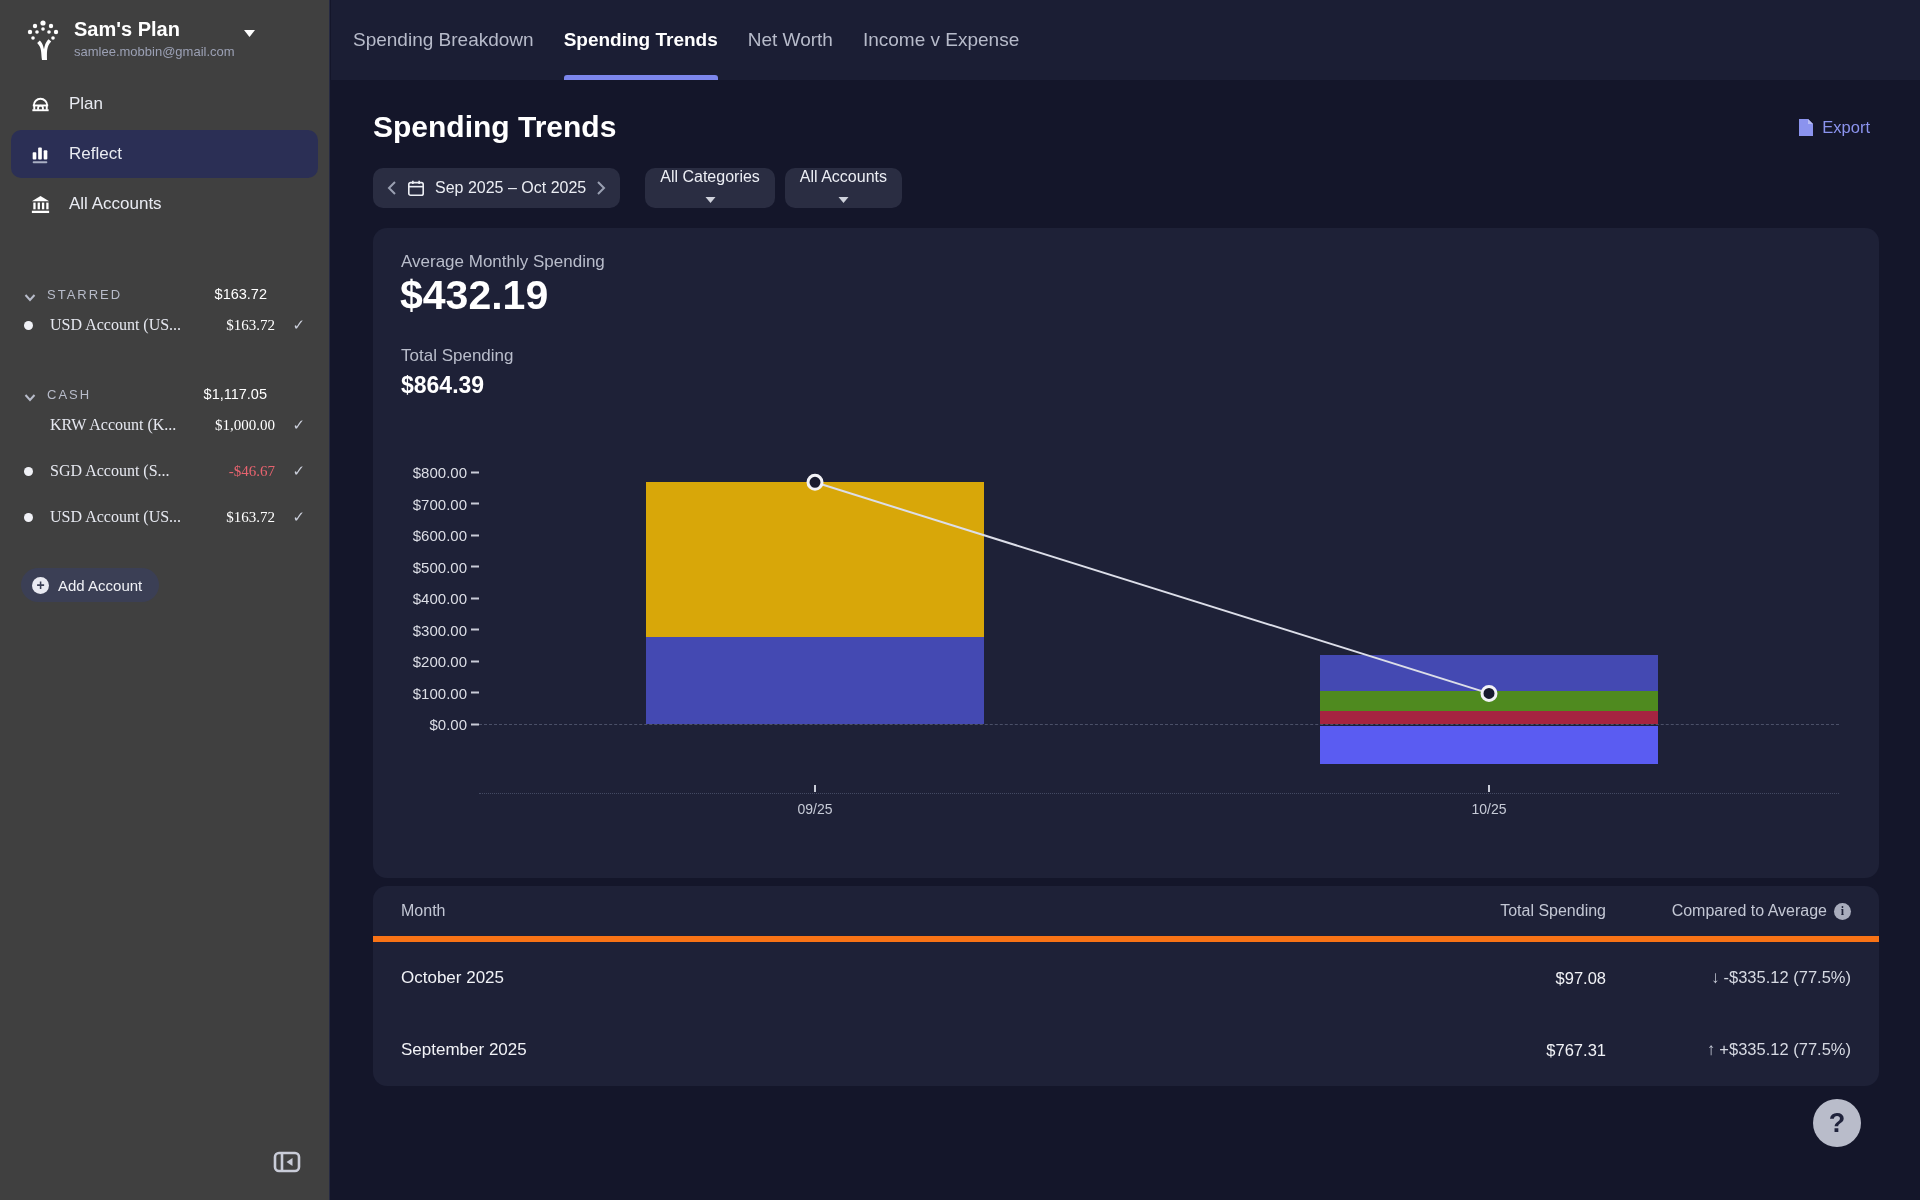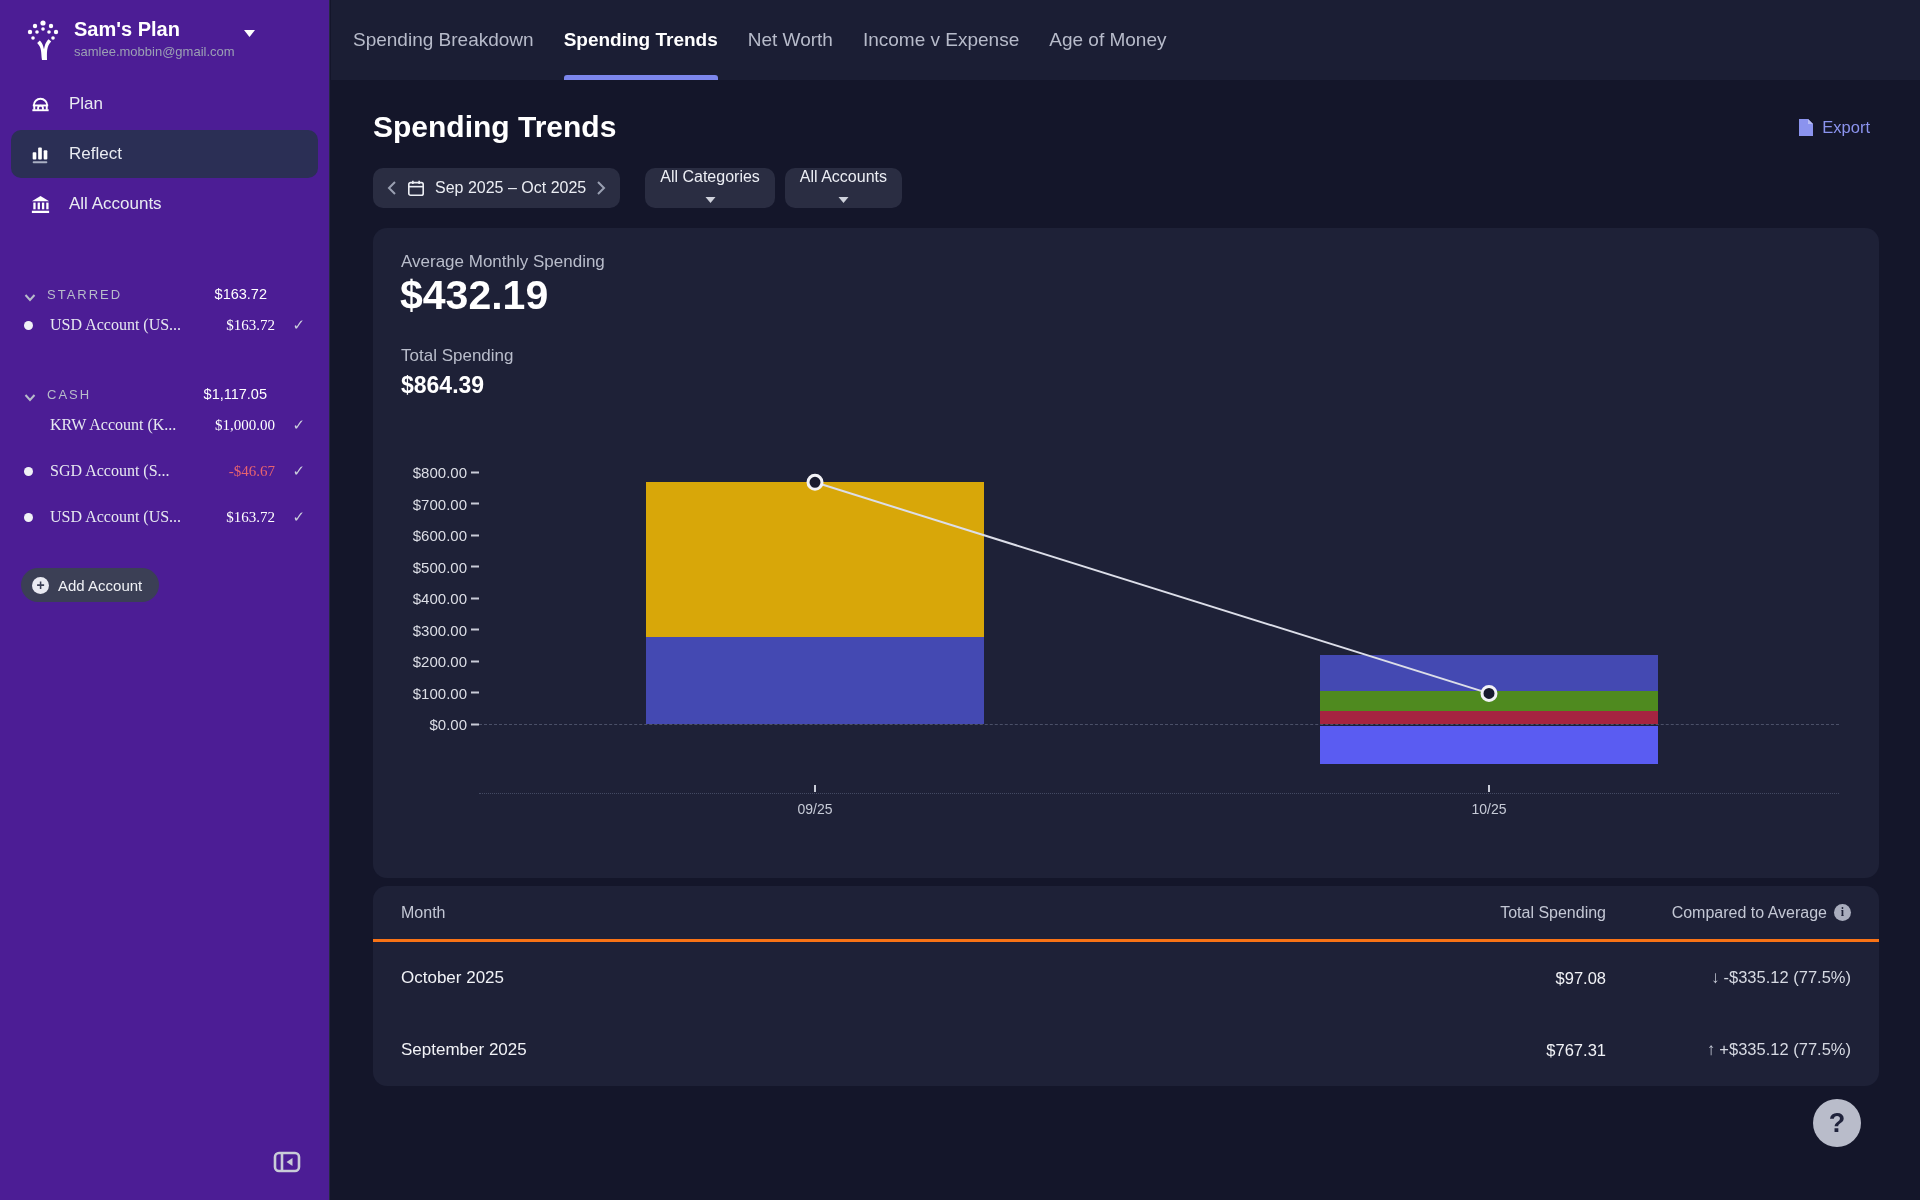--- a/index.html
+++ b/index.html
@@ -1,21 +1,21 @@
 <!DOCTYPE html>
 <html><head>
 <meta charset="utf-8">
 <style>
   * { margin:0; padding:0; box-sizing:border-box; }
   html,body { width:1920px; height:1200px; overflow:hidden;
     font-family:"Liberation Sans", sans-serif; background:#14162a; color:#f2f3f7; }
 
   
   .sidebar { position:absolute; left:0; top:0; width:330px; height:1200px;
-    background:#4c1d95; border-right:1px solid #262a42; }
+    background:#404040; border-right:1px solid #262a42; }
   .ws-header { position:relative; padding:16px 20px 8px 22px; display:flex; }
   .ws-logo { width:42px; height:46px; margin-right:10px; flex:none; }
   .ws-name { font-size:20px; font-weight:700; color:#fff; line-height:26px; }
   .ws-email { font-size:13px; color:#9ba0b4; margin-top:2px; }
   .ws-chevron { position:absolute; left:243px; top:28px; }
 
   .side-nav { margin-top:10px; }
   .side-item { display:flex; align-items:center; height:48px; margin:2px 11px;
     padding:0 18px; border-radius:10px; font-size:17px; color:#e9ebf2; cursor:pointer; }
   .side-item .nav-ic { width:24px; height:24px; margin-right:16px; flex:none; display:flex; align-items:center; }
@@ -90,21 +90,21 @@
   .xtick-mark { position:absolute; width:2px; height:7px; background:#c9ccd8; }
   .xtick-label { position:absolute; transform:translateX(-50%); font-size:14px; color:#c6cad6; }
   .bar-seg { position:absolute; }
   .line-svg { position:absolute; inset:0; pointer-events:none; }
 
   
   .table-card { position:absolute; left:42px; top:806px; width:1506px; height:200px;
     background:#1e2137; border-radius:14px; overflow:hidden; }
   .thead, .trow { display:grid; grid-template-columns:1fr max-content 245px;
     align-items:center; padding:0 28px; }
-  .thead { height:56px; border-bottom:3px solid #f97316; color:#c3c7d4; font-size:16px; }
+  .thead { height:56px; border-bottom:6px solid #f97316; color:#c3c7d4; font-size:16px; }
   .th-right { text-align:right; }
   .th-compared { display:flex; align-items:center; justify-content:flex-end; gap:7px; }
   .info-icon { width:17px; height:17px; border-radius:50%; background:#a9adbd;
     color:#1e2137; font-size:12px; font-weight:700; text-align:center; line-height:17px;
     font-family:"Liberation Serif", serif; }
   .trow { height:72px; }
   .cell-month { font-size:17px; color:#f1f2f6; }
   .cell-total { font-size:16.5px; color:#f1f2f6; text-align:right; }
   .cell-compared { font-size:16.5px; color:#d6d9e2; text-align:right; }
   .arrow { font-size:17px; margin-right:4px; color:#c8ccd8; }
@@ -253,21 +253,20 @@
       <polygon points="20.5,11 14.5,15 20.5,19" fill="#c9ccd8"></polygon>
     </svg>
   </span>
 </div>
 
 <div class="navbar">
     <div class="tab">Spending Breakdown</div>
     <div class="tab active">Spending Trends<span class="tab-underline"></span></div>
     <div class="tab">Net Worth</div>
     <div class="tab">Income v Expense</div>
-    <div class="tab">Age of Money</div>
   </div>
 
 <div class="main">
 
   <div class="page-header">
     <h1 class="page-title">Spending Trends</h1>
     <button class="export-btn">
       <svg width="16" height="19" viewBox="0 0 16 19">
         <path d="M1 1h9l5 5v12H1z" fill="#8b93ee"></path>
         <path d="M10 1v5h5" fill="#b7bcf4"></path>

